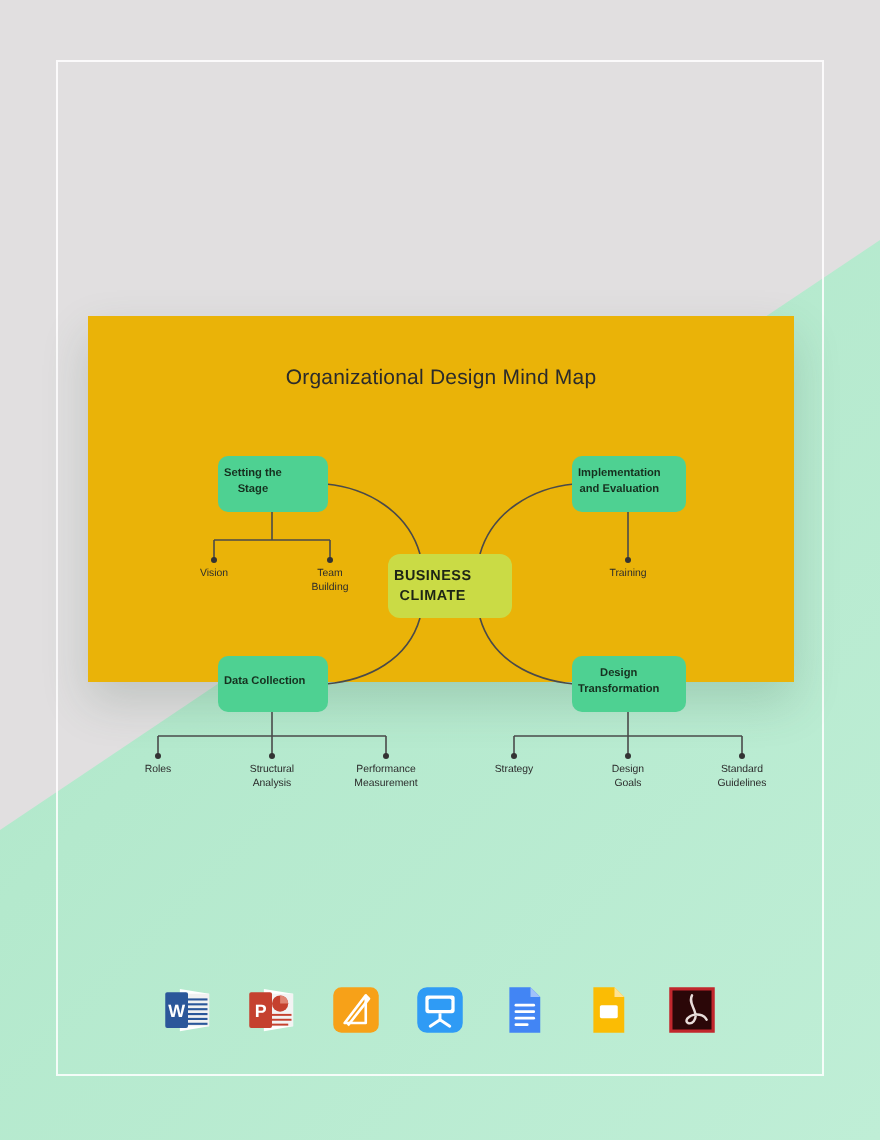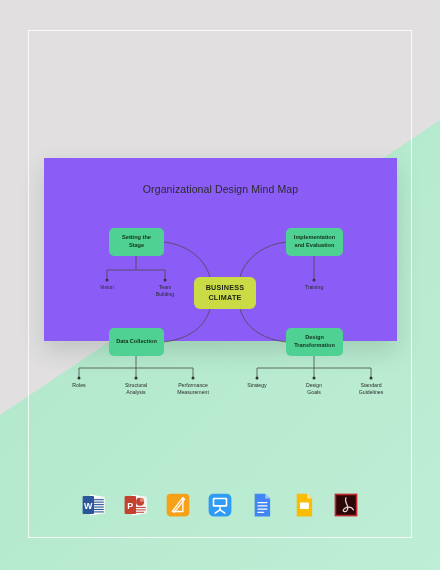--- a/index.html
+++ b/index.html
@@ -22,37 +22,37 @@
   .frame{
     position:absolute;left:28px;top:30px;right:28px;bottom:32px;
     border:1.5px solid rgba(255,255,255,.85);
     box-sizing:border-box;
     pointer-events:none;
   }
 
   
   .card{
     position:absolute;left:44px;top:158px;width:353px;height:183px;
-    background:#8b5cf6;
+    background:#eab308;
     box-shadow:0 10px 22px rgba(60,90,70,.20);
   }
   .card-title{
     position:absolute;left:0;right:0;top:25px;
     text-align:center;
     font-size:10.5px;color:#2b2b2b;letter-spacing:.1px;
   }
 
   
   .diagram{position:absolute;left:0;top:0;width:353px;height:250px;}
   .diagram svg{position:absolute;left:0;top:0;}
 
   
   .node{
     position:absolute;box-sizing:border-box;
-    display:flex;align-items:center;justify-content:center;text-align:center;
+    display:flex;align-items:center;justify-content:flex-start;text-align:center;
     border-radius:5px;
     font-size:5.6px;font-weight:bold;color:#16301f;
     line-height:1.35;padding:2px 3px;
   }
   .node.branch{background:#4ed192;}
   .node.center{
     background:#cadb45;border-radius:6px;
     font-size:7.2px;color:#1d2415;letter-spacing:.25px;line-height:1.4;
   }
   .leaf{

